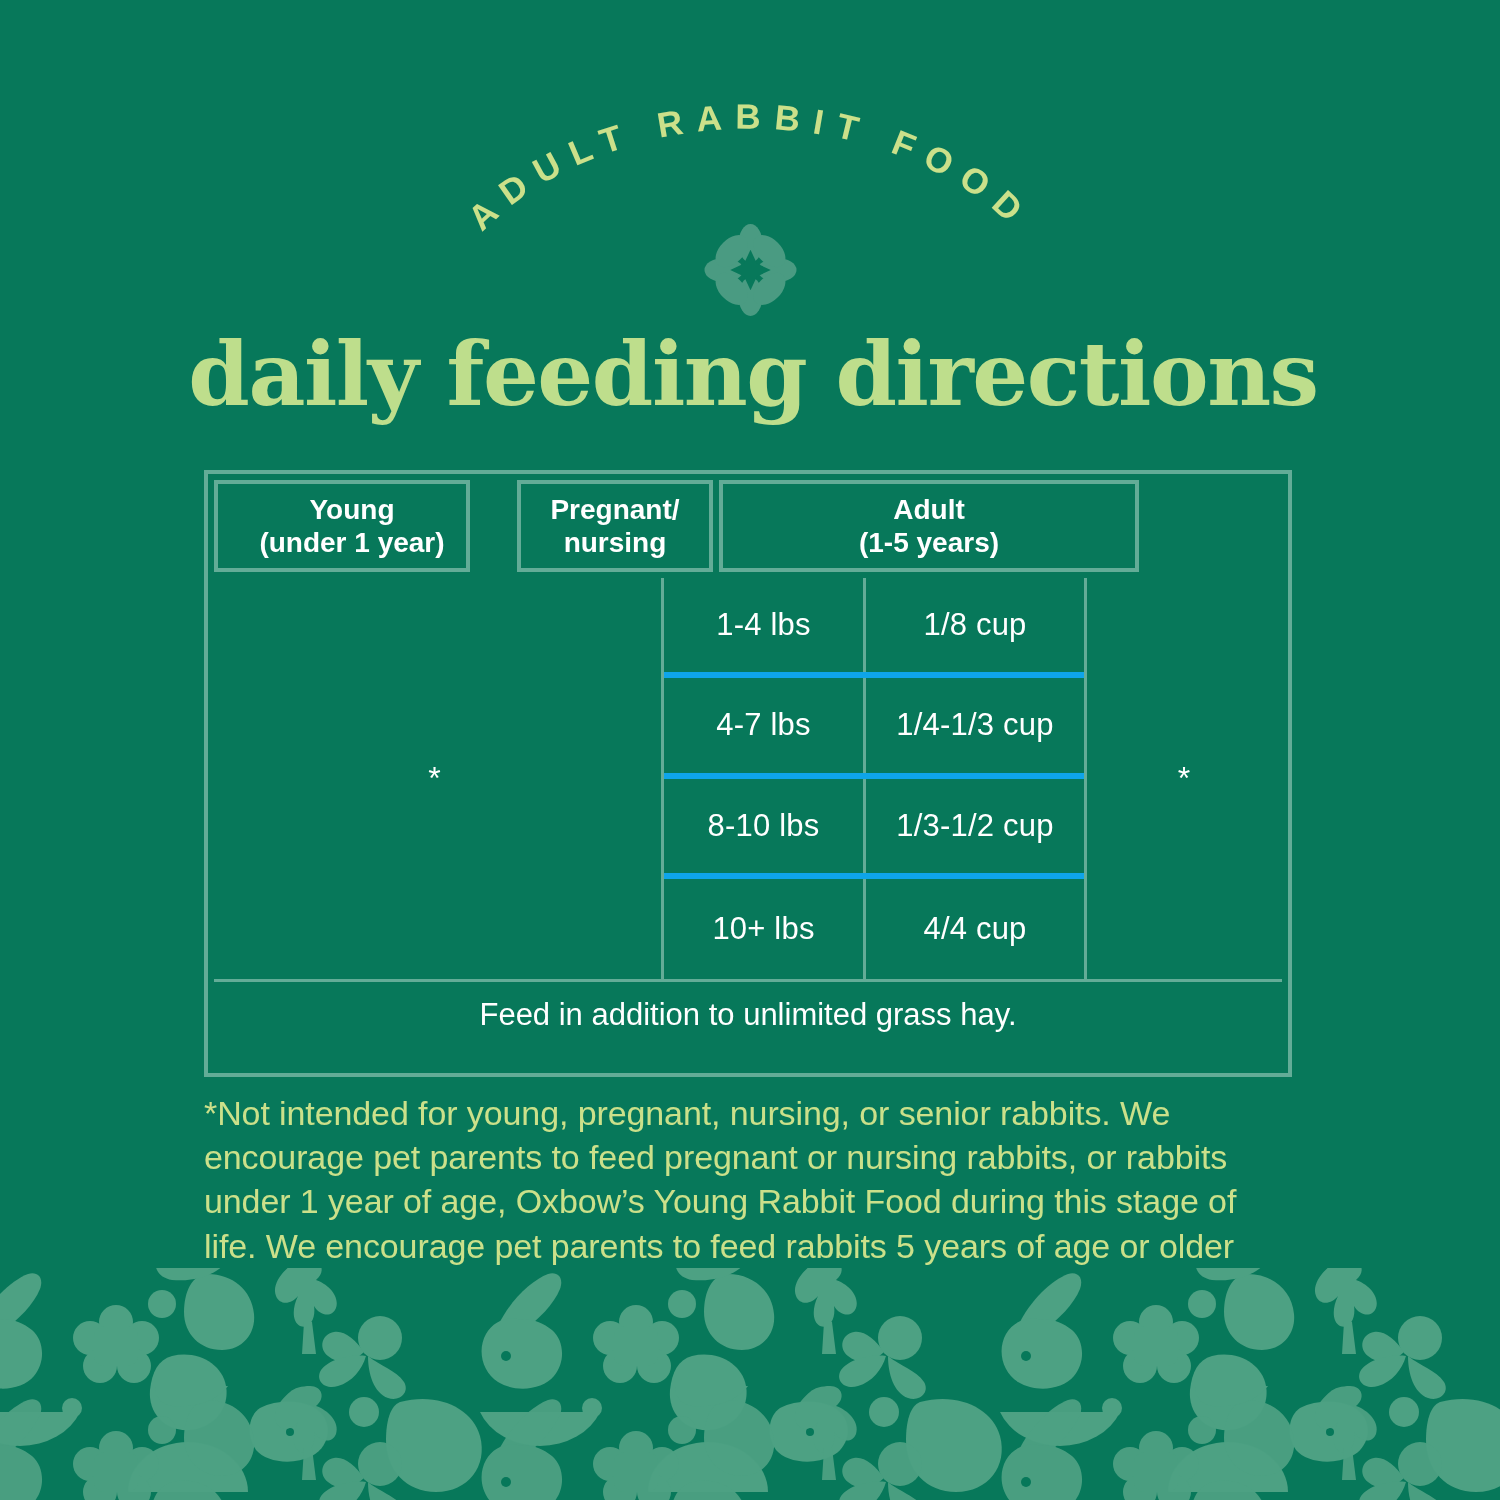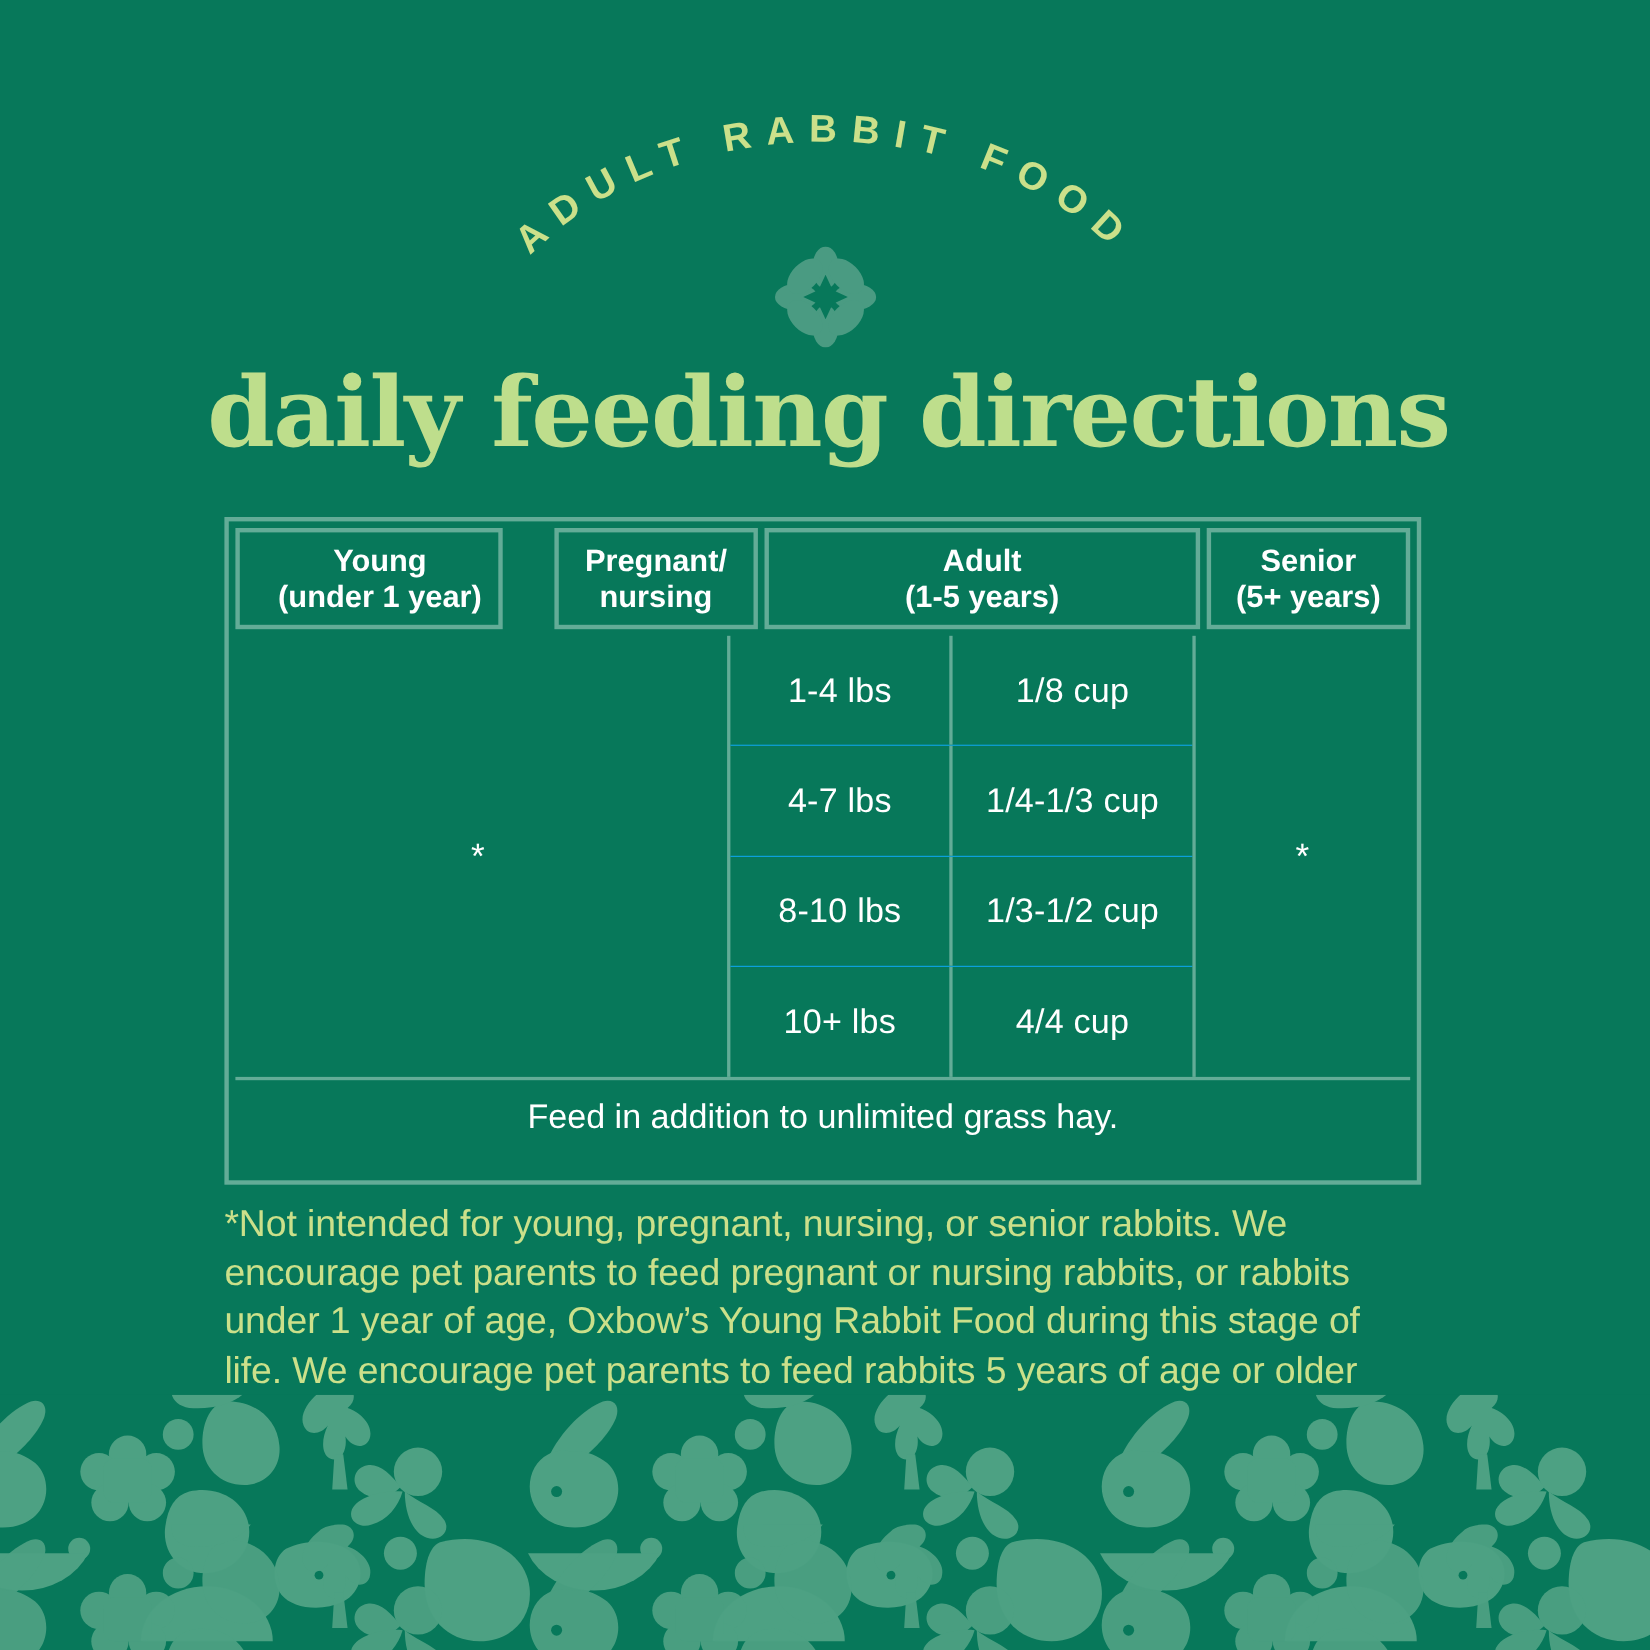--- a/index.html
+++ b/index.html
@@ -64,21 +64,21 @@
   .body-row{display:flex;height:401px;box-sizing:border-box;}
   .star-cell{
     display:flex;align-items:center;justify-content:center;
     color:#FFFFFF;font-size:32px;font-weight:400;
     border-right:3px solid #63AC97;
     box-sizing:border-box;
   }
   .star-young{width:456px;}
   .star-senior{width:197px;border-right:none;border-left:3px solid #63AC97;}
   .adult-grid{width:420px;box-sizing:border-box;}
-  .adult-line{display:flex;height:100.25px;box-sizing:border-box;border-bottom:1px solid #0ea5e9;}
+  .adult-line{display:flex;height:100.25px;box-sizing:border-box;border-bottom:6px solid #0ea5e9;}
   .adult-line:last-child{border-bottom:none;}
   .adult-cell{
     display:flex;align-items:center;justify-content:center;
     color:#FFFFFF;font-size:31px;font-weight:400;letter-spacing:.2px;
     box-sizing:border-box;
   }
   .adult-cell.lbs{width:202px;border-right:3px solid #63AC97;}
   .adult-cell.cup{width:218px;}
 
   .note-row{
@@ -155,26 +155,20 @@
           <span>Pregnant/</span><br>
           <span>nursing</span>
         </div>
       </div>
       <div class="hdr-cell c-adult">
         <div>
           <span>Adult</span><br>
           <span>(1-5 years)</span>
         </div>
       </div>
-      <div class="hdr-cell c-senior">
-        <div>
-          <span>Senior</span><br>
-          <span>(5+ years)</span>
-        </div>
-      </div>
     </div>
 
     <div class="body-row">
       <div class="star-cell star-young">*</div>
       <div class="adult-grid">
         <div class="adult-line">
           <div class="adult-cell lbs">1-4 lbs</div>
           <div class="adult-cell cup">1/8 cup</div>
         </div>
         <div class="adult-line">

